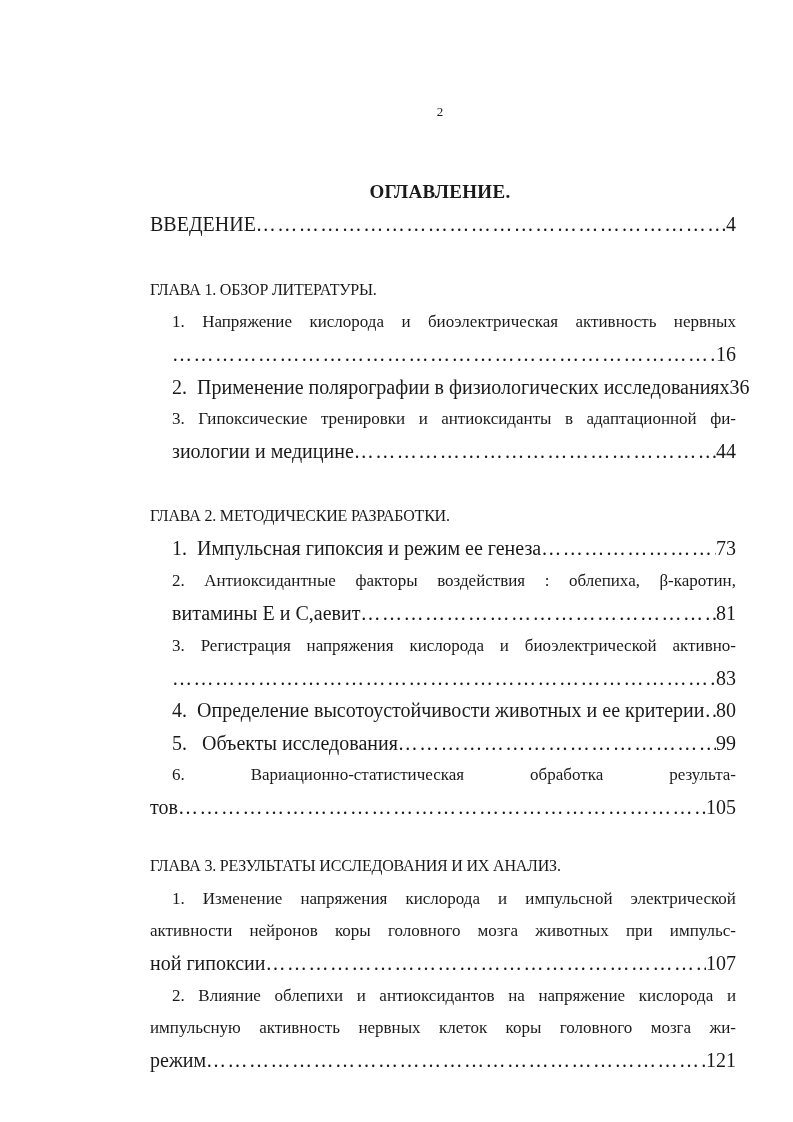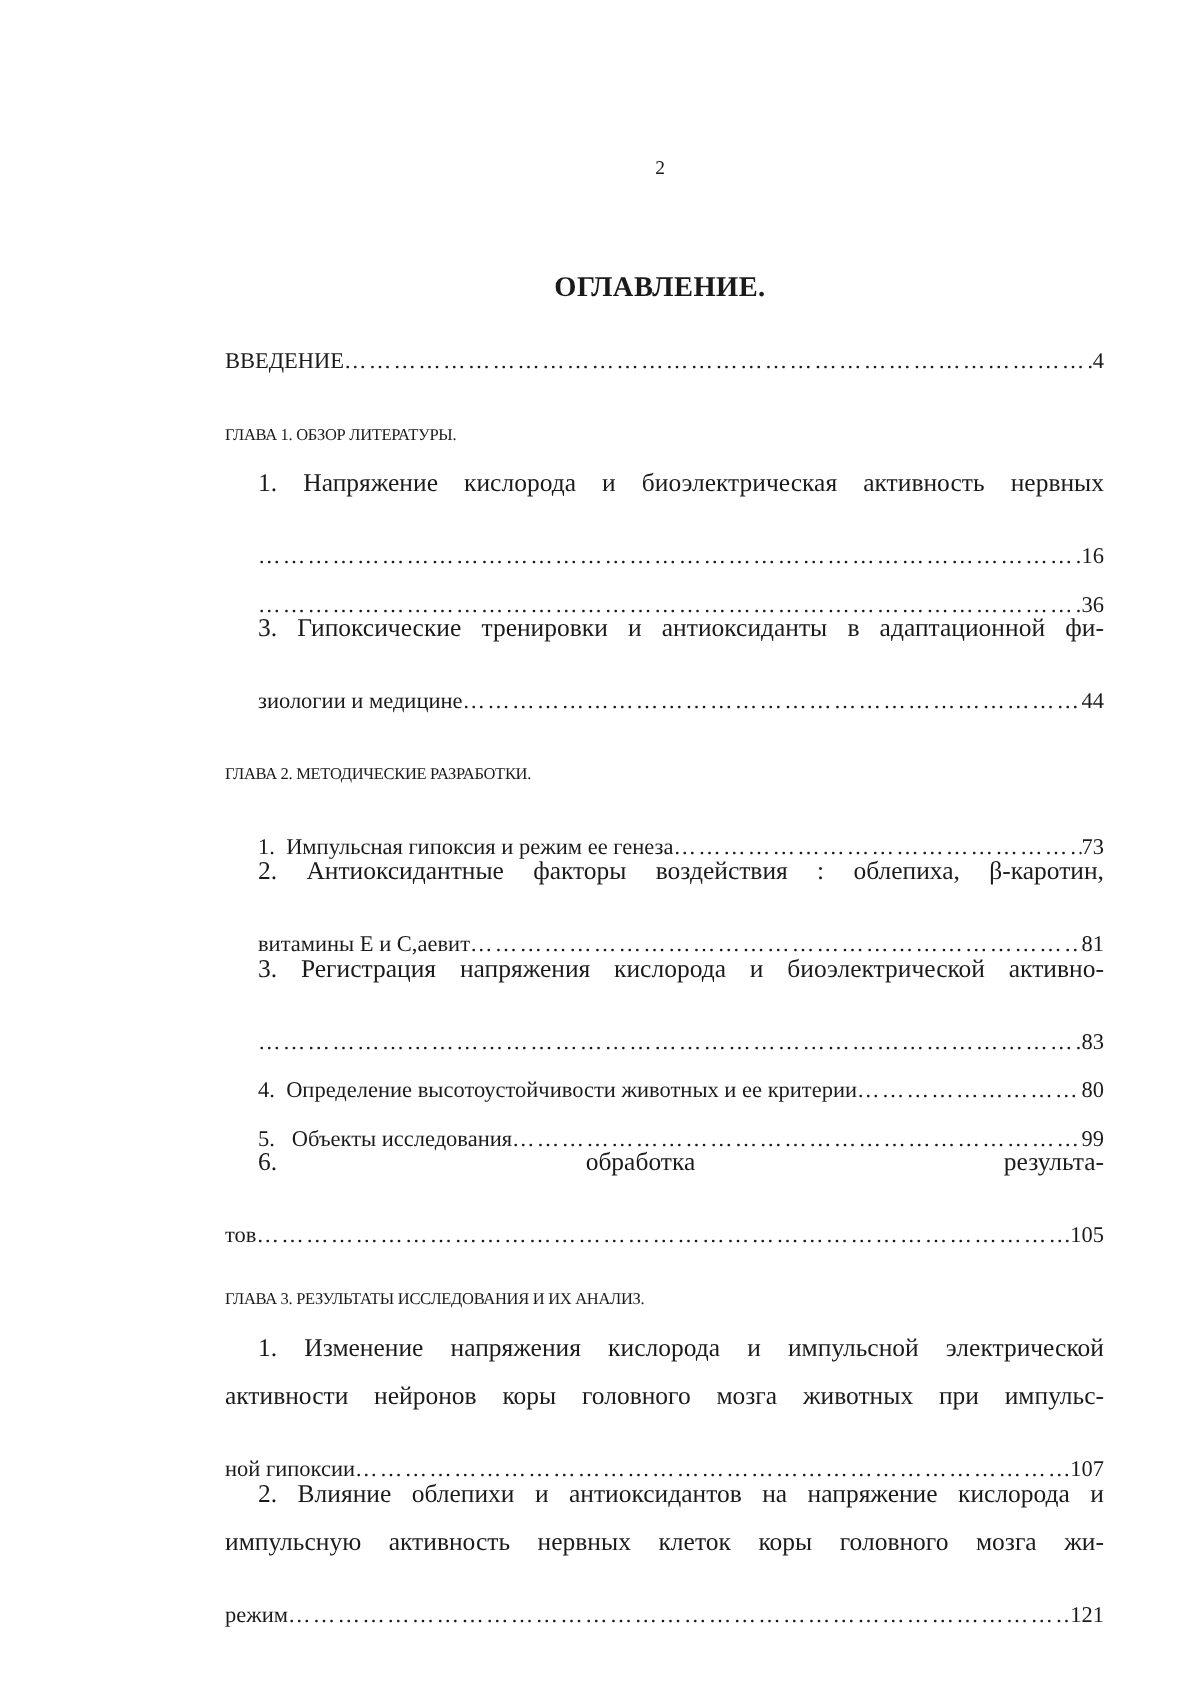--- a/index.html
+++ b/index.html
@@ -2,27 +2,27 @@
 <html><head>
 <meta charset="utf-8">
 <style>
   html, body { margin: 0; padding: 0; }
   body {
     width: 793px; height: 1122px; background: #ffffff; position: relative; overflow: hidden;
     font-family: "Liberation Serif", "DejaVu Serif", serif; color: #1a1a1a;
   }
   .page-number { position: absolute; top: 104px; left: 0; width: 880px; text-align: center; font-size: 13px; }
   .toc-title { position: absolute; top: 181px; left: 0; width: 880px; text-align: center; font-weight: bold; font-size: 19px; letter-spacing: 0.3px; }
-  .entry { position: absolute; left: 150px; width: 586px; display: flex; font-size: 15px; line-height: 20px; white-space: nowrap; margin-top: 17px; }
+  .entry { position: absolute; left: 150px; width: 586px; display: flex; font-size: 20px; line-height: 20px; white-space: nowrap; }
   .entry.indent { left: 172px; width: 564px; }
   .entry .label { flex: 0 0 auto; }
   .entry .dots { flex: 1 1 auto; overflow: hidden; letter-spacing: 1.5px; }
   .entry .dots::before { content: "…………………………………………………………………………………………………………………………………………"; }
   .entry .page { flex: 0 0 auto; }
-  .chapter { position: absolute; left: 150px; font-size: 11px; line-height: 20px; white-space: nowrap; letter-spacing: -0.2px; }
+  .chapter { position: absolute; left: 150px; font-size: 16px; line-height: 20px; white-space: nowrap; letter-spacing: -0.2px; }
   .just { position: absolute; left: 172px; width: 564px; font-size: 17px; line-height: 20px; text-align: justify; text-align-last: justify; white-space: nowrap; display: flex; justify-content: space-between; }
   .just.noindent { left: 150px; width: 586px; }
 </style>
 </head>
 <body>
 
 <div class="page-number">2</div>
 <div class="toc-title">ОГЛАВЛЕНИЕ.</div>
 
 <div class="entry" style="top:214px">
@@ -41,20 +41,21 @@
   <span>биоэлектрическая</span>
   <span>активность</span>
   <span>нервных</span>
 </div>
 <div class="entry indent" style="top:344px">
   <span class="dots"></span>
   <span class="page">16</span>
 </div>
 
 <div class="entry indent" style="top:377px">
+  <span class="label" style="white-space:pre">2.  Применение полярографии в физиологических исследованиях</span>
   <span class="dots"></span>
   <span class="page">36</span>
 </div>
 
 <div class="just" style="top:409px">
   <span>3.</span>
   <span>Гипоксические</span>
   <span>тренировки</span>
   <span>и</span>
   <span>антиоксиданты</span>
@@ -112,20 +113,21 @@
 </div>
 
 <div class="entry indent" style="top:733px">
   <span class="label" style="white-space:pre">5.   Объекты исследования</span>
   <span class="dots"></span>
   <span class="page">99</span>
 </div>
 
 <div class="just" style="top:765px">
   <span>6.</span>
+  <span>Вариационно-статистическая</span>
   <span>обработка</span>
   <span>результа-</span>
 </div>
 <div class="entry" style="top:797px">
   <span class="label">тов</span>
   <span class="dots"></span>
   <span class="page">105</span>
 </div>
 
 <div class="chapter" style="top:856px">ГЛАВА 3. РЕЗУЛЬТАТЫ ИССЛЕДОВАНИЯ И ИХ АНАЛИЗ.</div>

